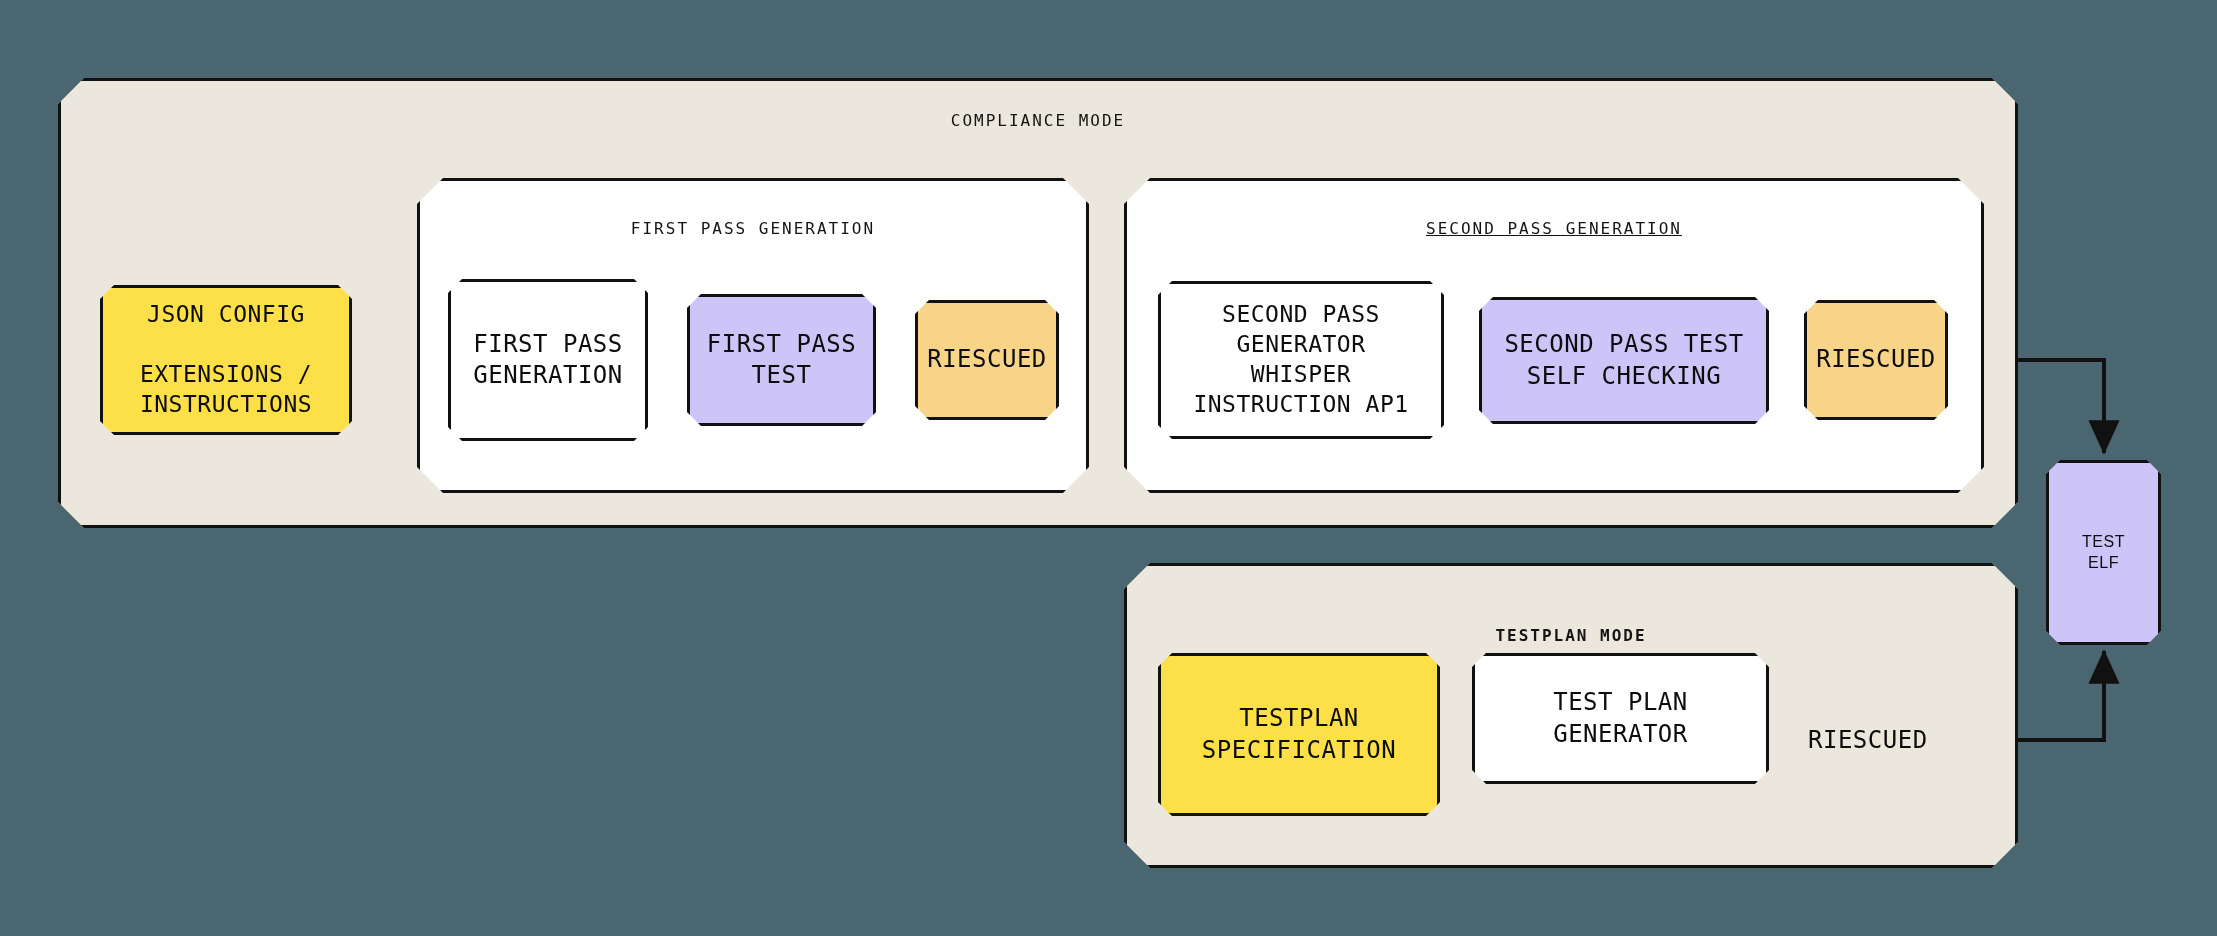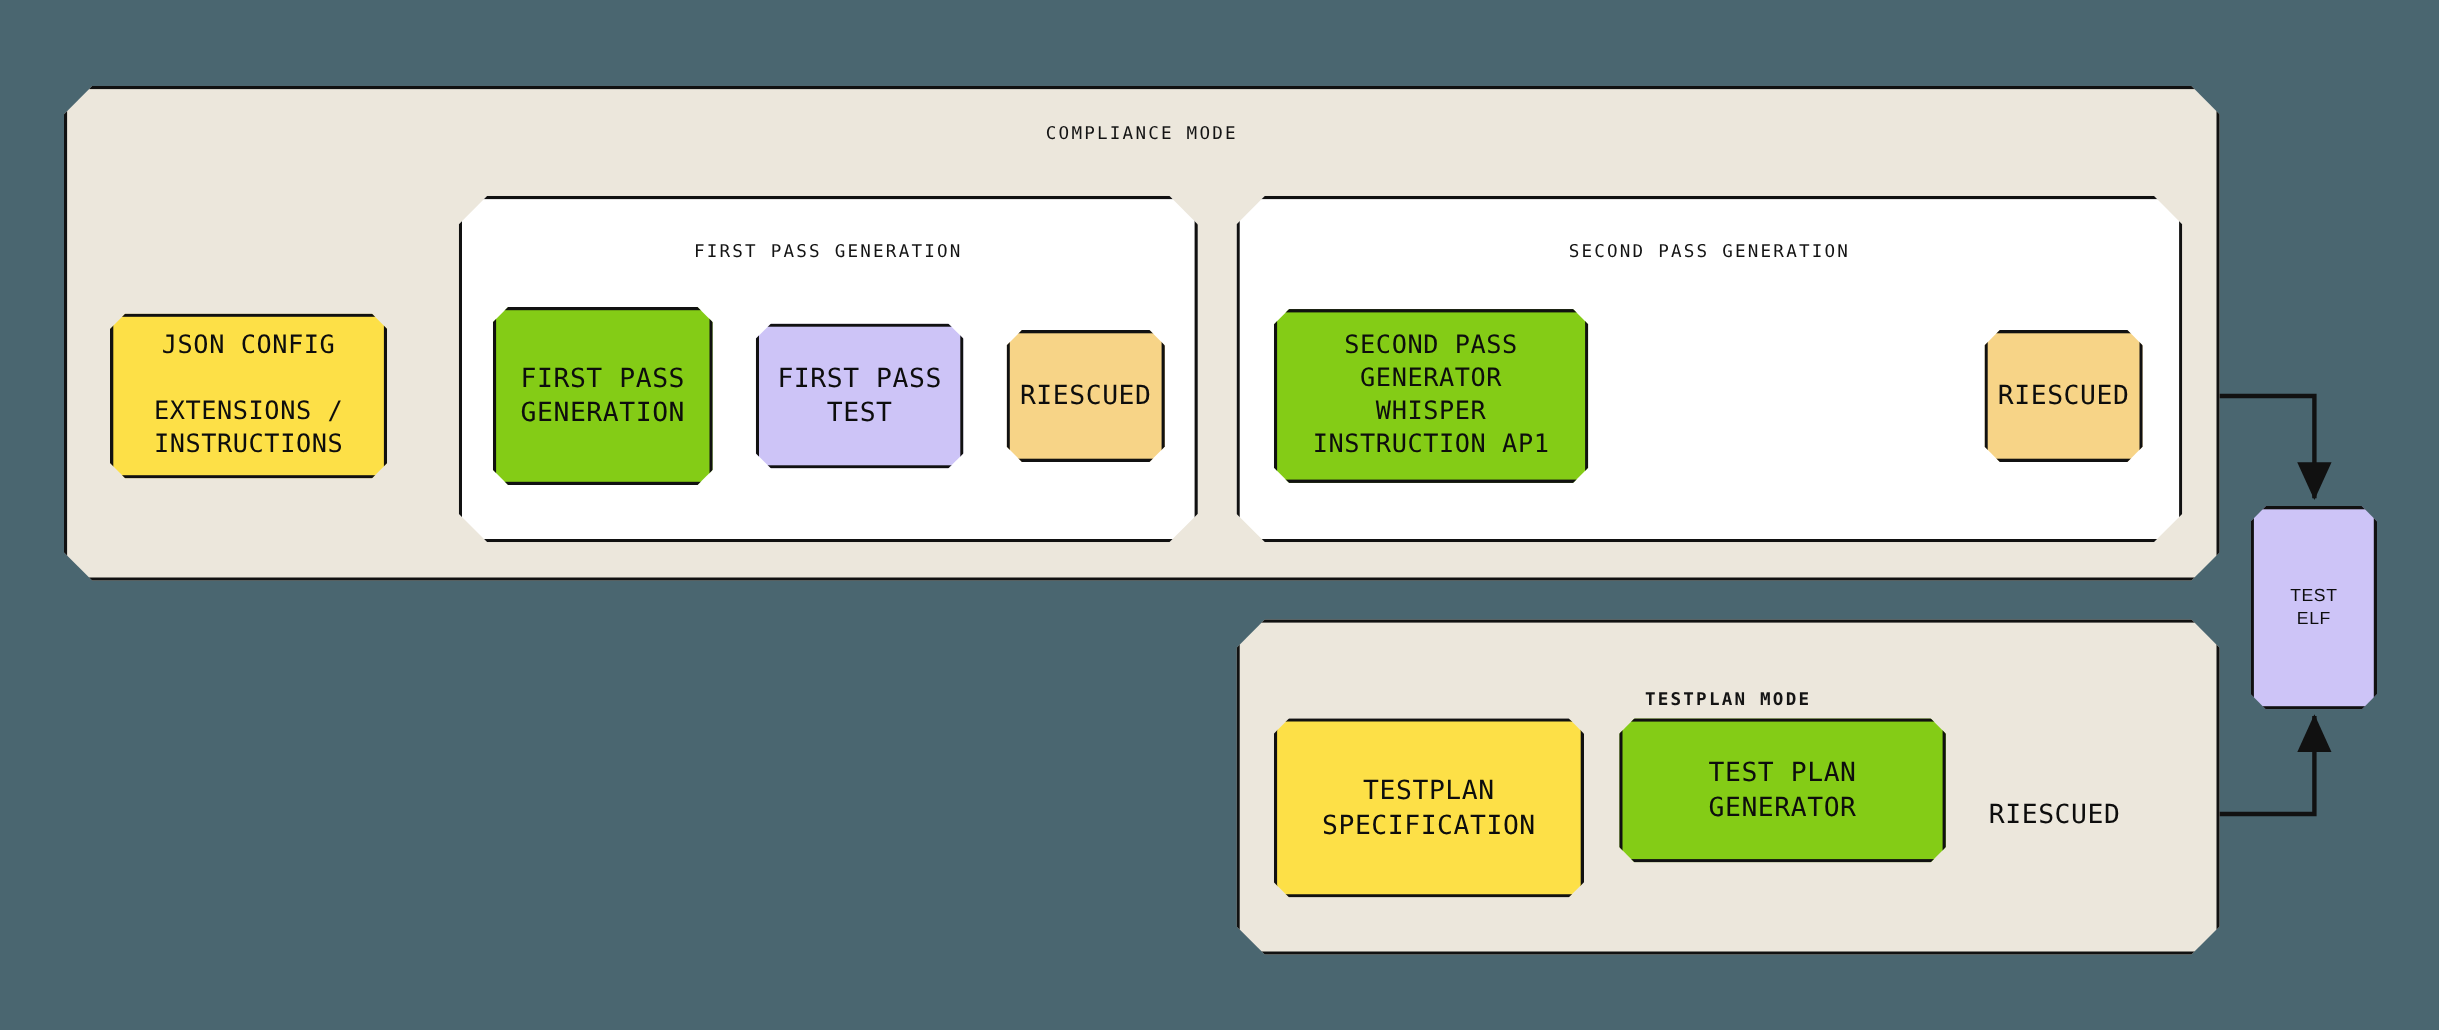--- a/index.html
+++ b/index.html
@@ -62,21 +62,21 @@
     position: absolute;
     left: 0; right: 0;
     text-align: center;
     color: #141414;
     letter-spacing: 2px;
     white-space: nowrap;
   }
 
   
   .fill-salmon   { background: #fde047; }
-  .fill-cyan     { background: #84cc16; }
+  .fill-cyan     { background: #ffffff; }
   .fill-lavender { background: #cdc4f7; }
   .fill-yellow   { background: #f7d487; }
   .t23 { font-size: 23px; }
   .t24 { font-size: 24px; }
   .t25 { font-size: 16px; }
 
   .sans { font-family: "Liberation Sans", "DejaVu Sans", sans-serif; letter-spacing: 0.5px; }
 </style>
 </head>
 <body>
@@ -115,41 +115,43 @@
 
   <div class="group beige chamfer-lg" style="left:58px; top:78px; width:1960px; height:450px;">
     <div class="group-title t25" style="top:30px;">COMPLIANCE MODE</div>
   </div>
 
   <div class="group white chamfer-lg" style="left:417px; top:178px; width:672px; height:315px;">
     <div class="group-title t25" style="top:38px;">FIRST PASS GENERATION</div>
   </div>
 
   <div class="group white chamfer-lg" style="left:1124px; top:178px; width:860px; height:315px;">
-    <div class="group-title t25" style="top:38px;">SECOND PASS GENERATION</div>
+    <div class="group-title t25" style="top:38px;text-decoration:underline;">SECOND PASS GENERATION</div>
   </div>
 
   <div class="node chamfer-sm fill-salmon t23" style="left:100px; top:285px; width:252px; height:150px;">JSON CONFIG
 
 EXTENSIONS /
 INSTRUCTIONS</div>
 
   <div class="node chamfer-sm fill-cyan t24" style="left:448px; top:279px; width:200px; height:162px;">FIRST PASS
 GENERATION</div>
 
   <div class="node chamfer-sm fill-lavender t24" style="left:687px; top:294px; width:189px; height:132px;">FIRST PASS
 TEST</div>
 
   <div class="node chamfer-sm fill-yellow t24" style="left:915px; top:300px; width:144px; height:120px;">RIESCUED</div>
 
   <div class="node chamfer-sm fill-cyan t23" style="left:1158px; top:281px; width:286px; height:158px;">SECOND PASS
 GENERATOR
 WHISPER
 INSTRUCTION AP1</div>
 
+  <div class="node chamfer-sm fill-lavender t24" style="left:1479px; top:297px; width:290px; height:127px;">SECOND PASS TEST
+SELF CHECKING</div>
 
   <div class="node chamfer-sm fill-yellow t24" style="left:1804px; top:300px; width:144px; height:120px;">RIESCUED</div>
 
   <div class="group beige chamfer-lg" style="left:1124px; top:563px; width:894px; height:305px;">
     <div class="group-title t25" style="top:60px;font-weight:bold;">TESTPLAN MODE</div>
   </div>
 
   <div class="node chamfer-sm fill-salmon t24" style="left:1158px; top:653px; width:282px; height:163px;border-radius:12px;">TESTPLAN
 SPECIFICATION</div>
 

